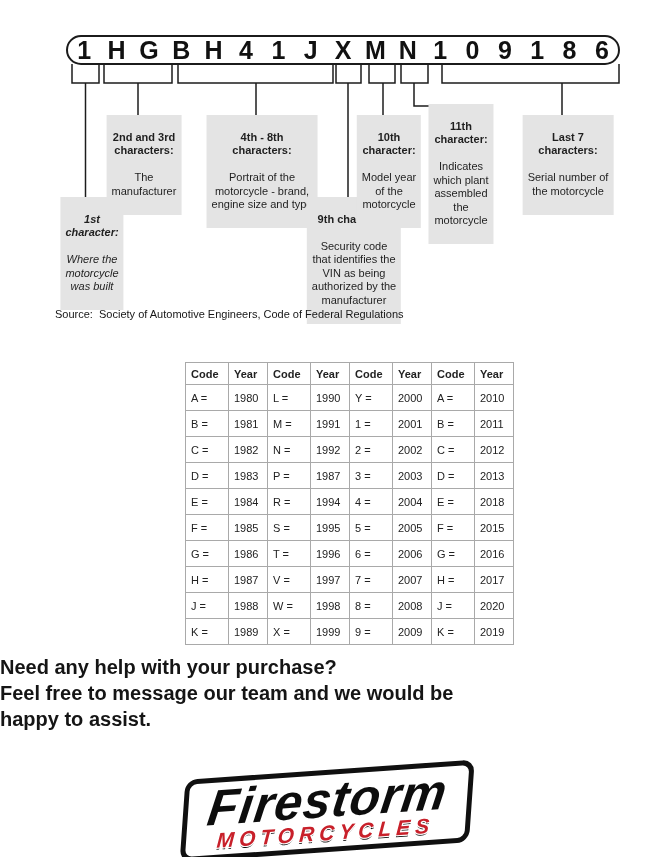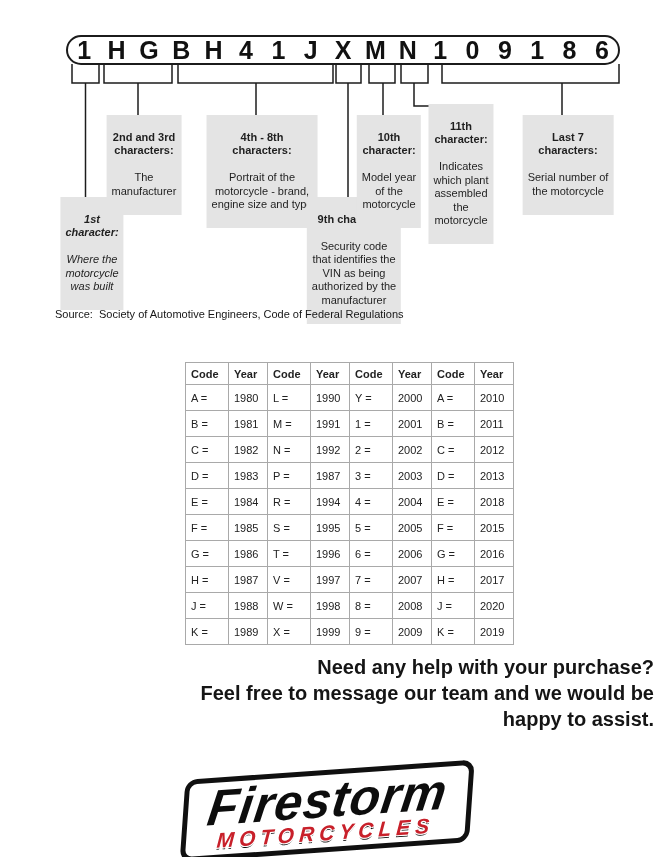--- a/index.html
+++ b/index.html
@@ -40,21 +40,21 @@
   .year-table th,.year-table td{
     border:1px solid #a9a9a9;text-align:left;padding:2px 3px 2px 5px;
     white-space:nowrap;
   }
   .year-table th{font-weight:bold;height:17px;}
   .year-table td{height:21px;}
   .year-table th:nth-child(odd),.year-table td:nth-child(odd){width:34px;}
   .year-table th:nth-child(even),.year-table td:nth-child(even){width:30px;}
   
   .help-text{
-    position:absolute;left:0;top:654px;width:654px;text-align:right;
+    position:absolute;left:0;top:654px;width:654px;text-align:left;
     font-size:20px;font-weight:bold;line-height:26px;color:#151515;
     white-space:pre-line;
   }
   
   .logo-wrap{
     position:absolute;left:50%;top:770px;transform:translateX(-50%) rotate(-4deg);
   }
   .logo-box{
     border:5px solid #101010;border-radius:12px;background:#fff;
     padding:0 20px 4px;transform:skewX(-8deg);text-align:center;

